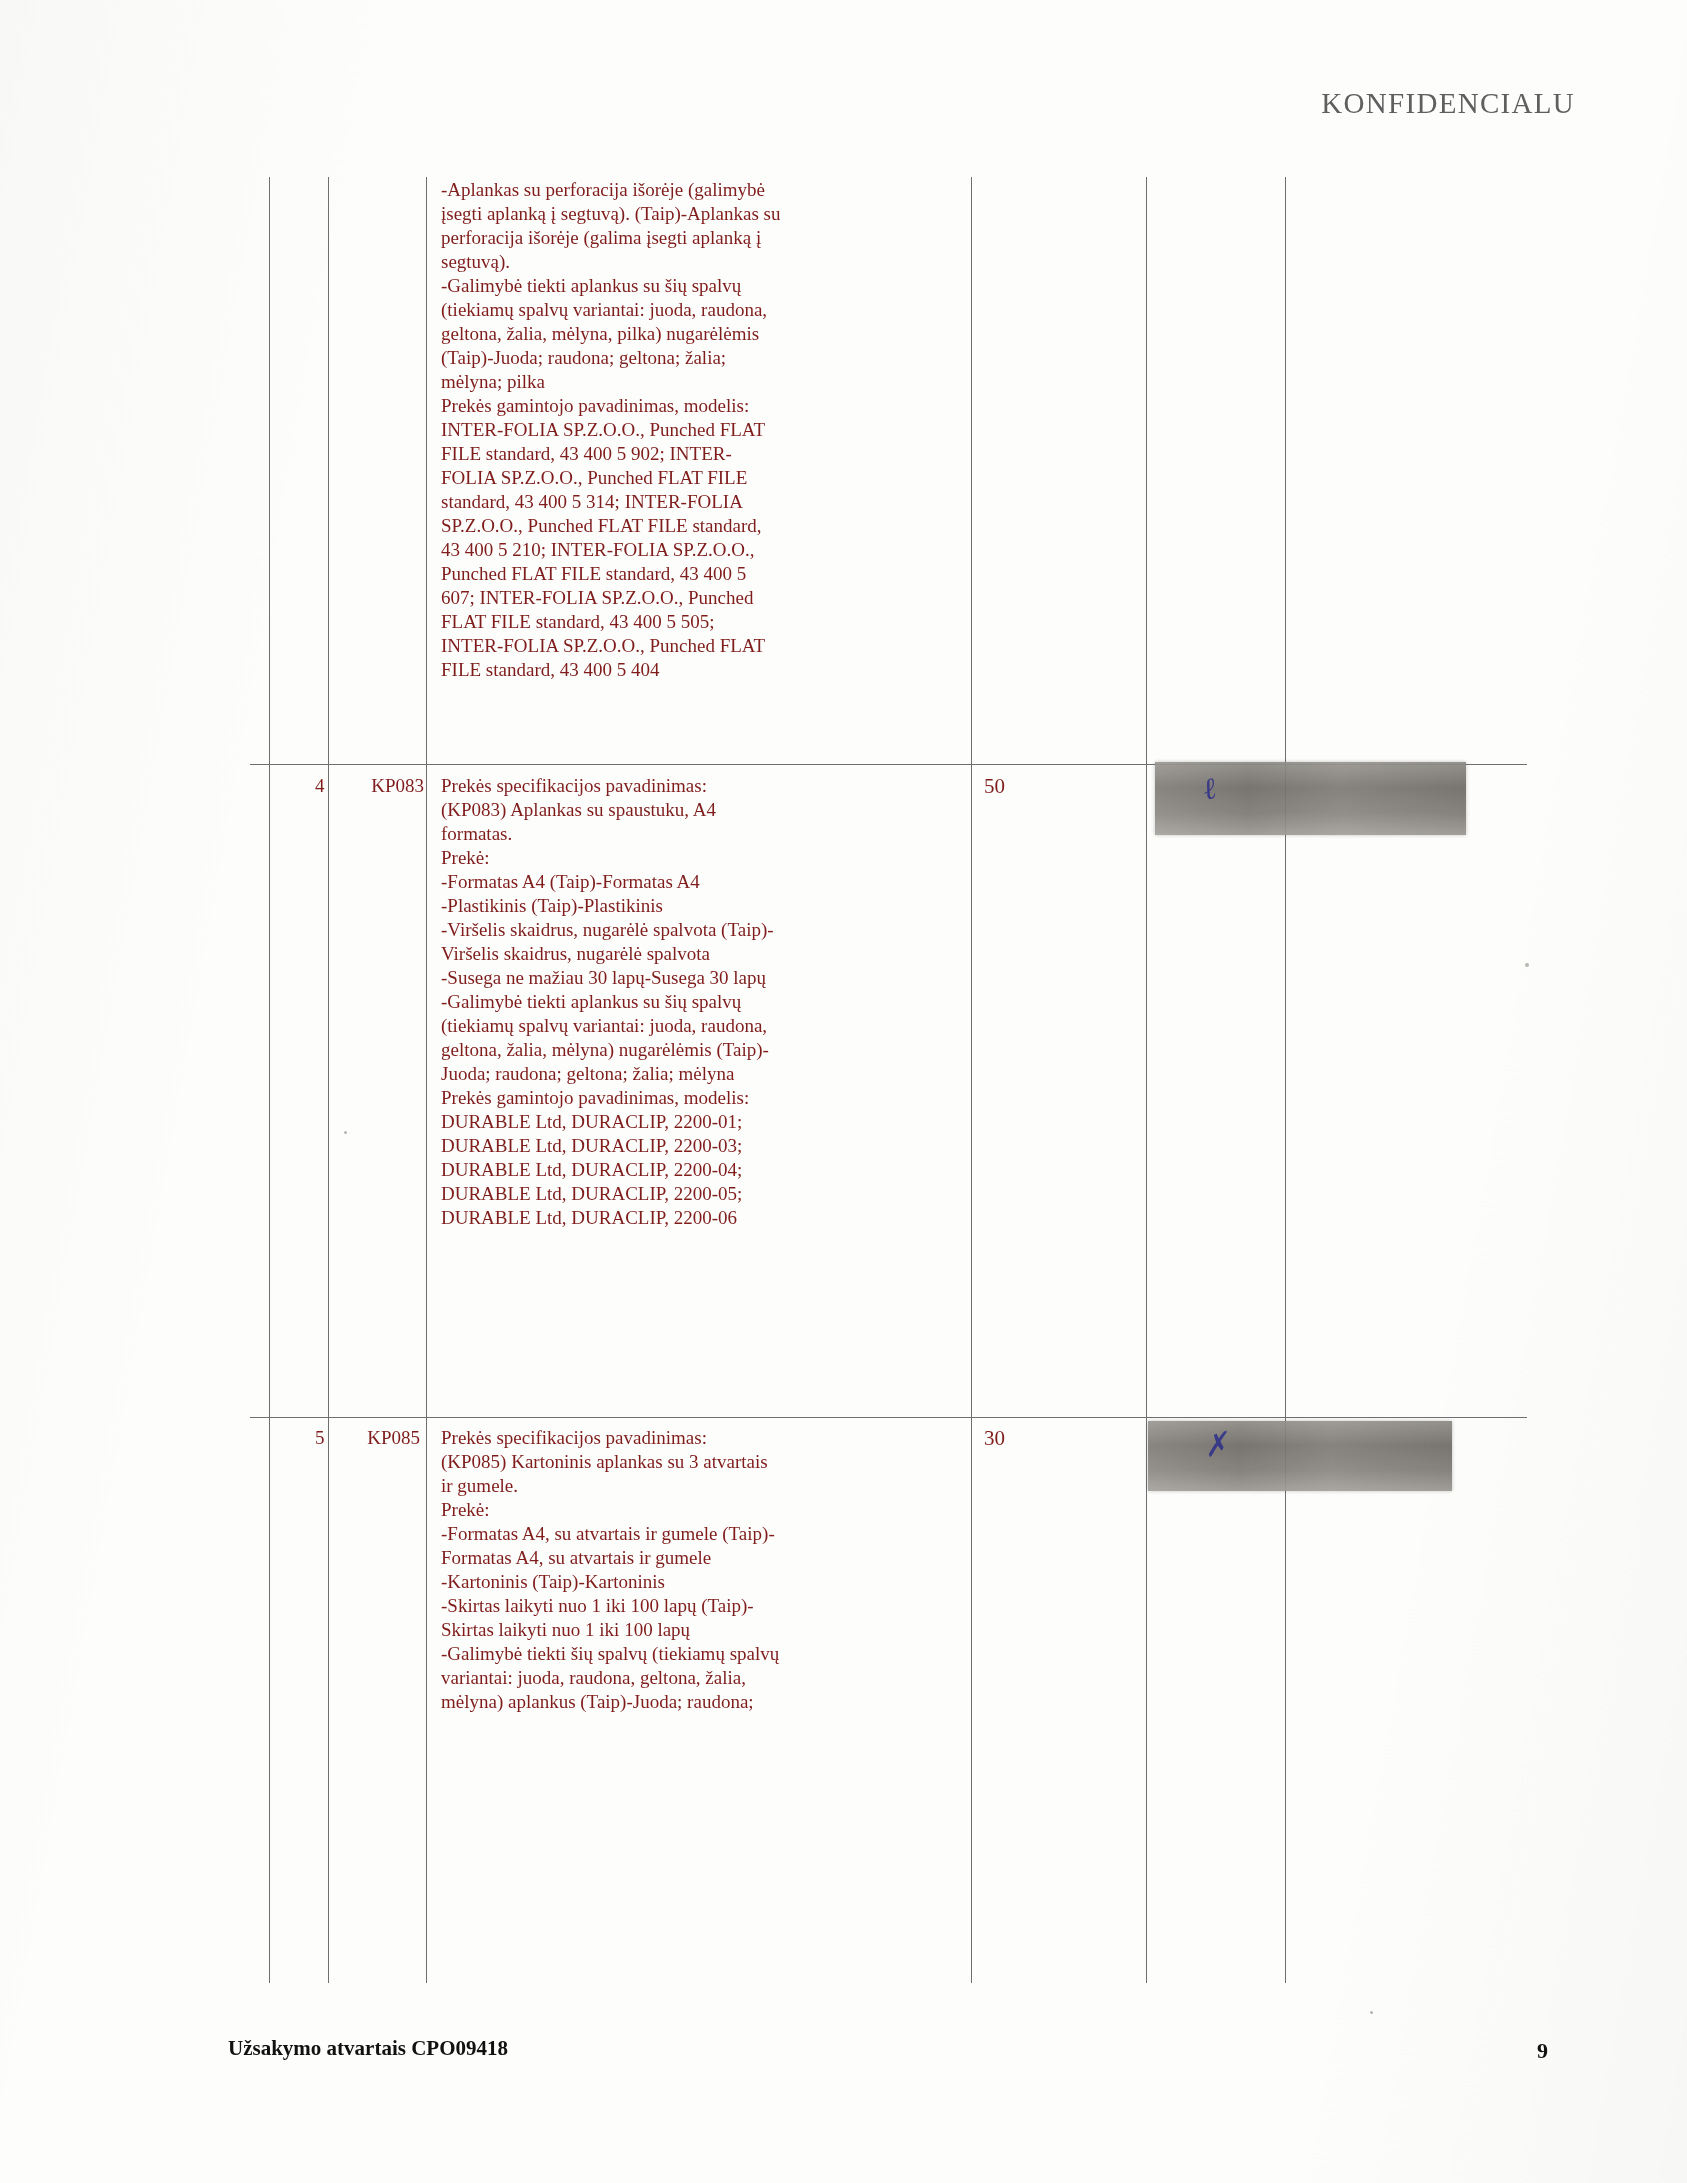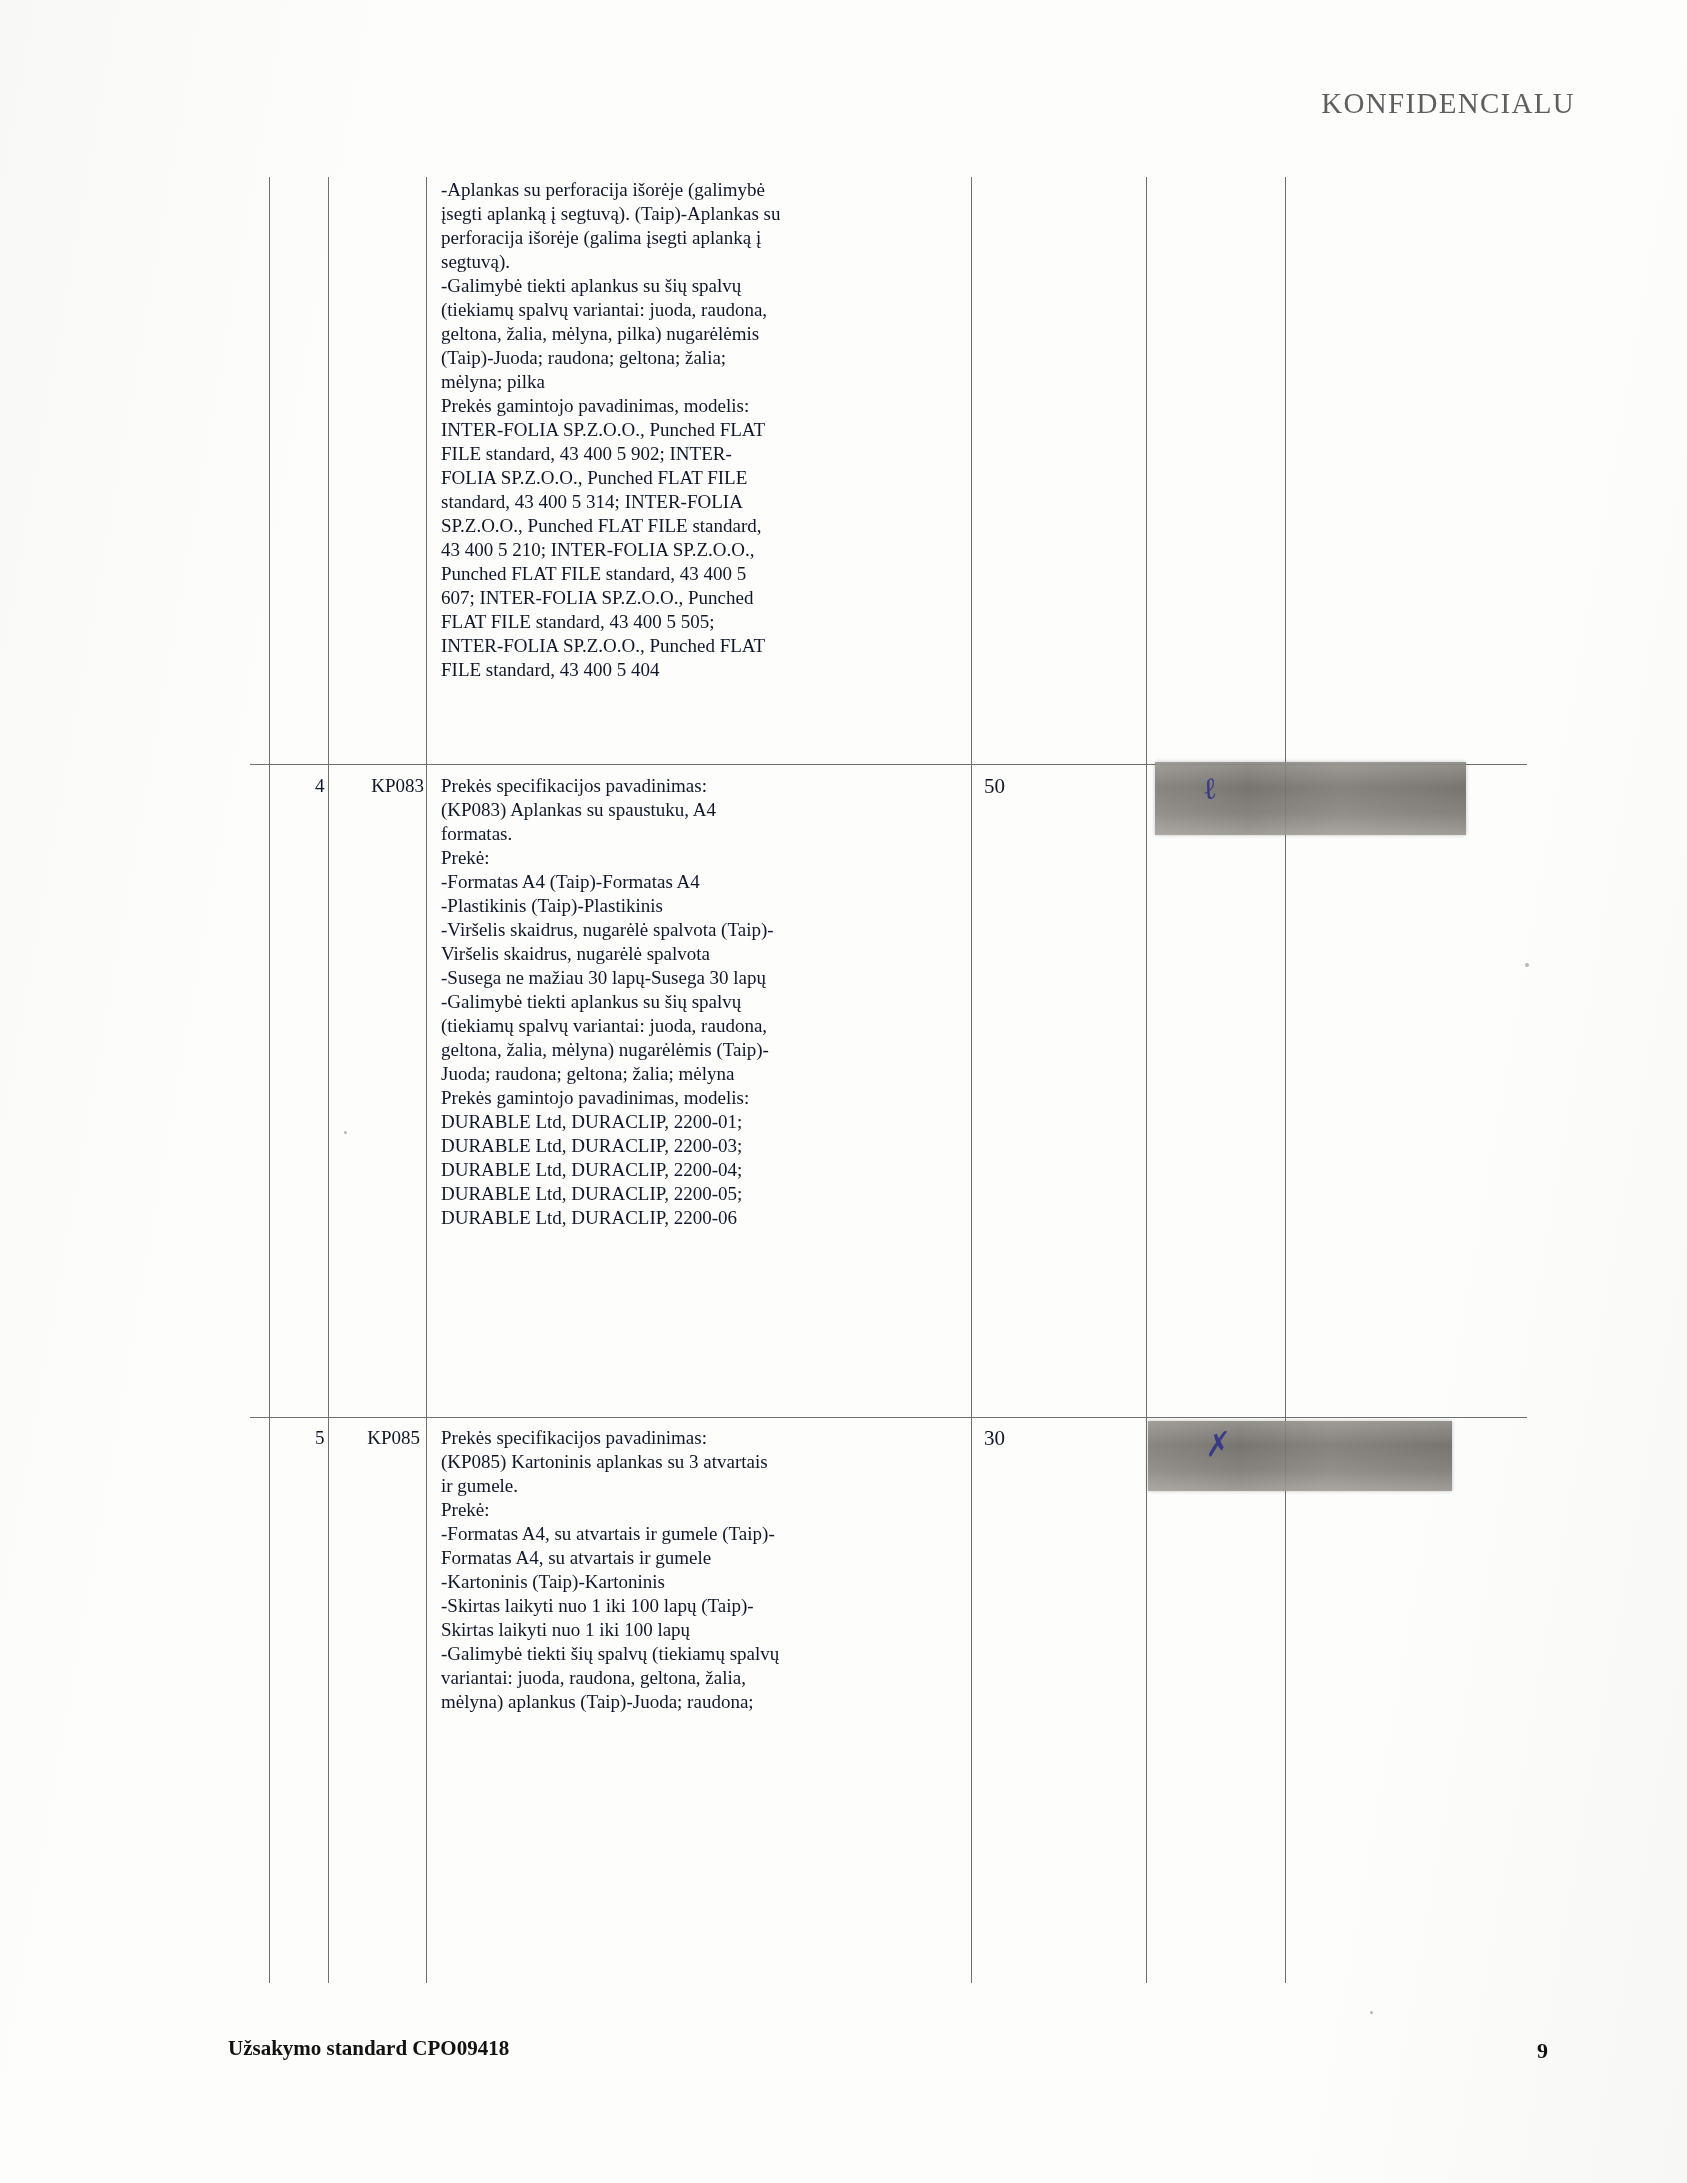--- a/index.html
+++ b/index.html
@@ -64,21 +64,21 @@
   }
 
   .cell {
     position: absolute;
     box-sizing: border-box;
   }
   .cell-text {
     font-family: "Liberation Serif", serif;
     font-size: 19px;
     line-height: 24px;
-    color: #0f172a;
+    color: #7f1d1d;
     white-space: pre-wrap;
   }
   .num-cell {
     text-align: right;
     font-size: 19px;
   }
   .code-cell {
     text-align: right;
     font-size: 19px;
   }
@@ -215,20 +215,20 @@
 mėlyna) aplankus (Taip)-Juoda; raudona;</div>
     <div class="cell cell-text qty-cell" style="left:734px; top:1249px; width:157px;">30</div>
 
     <div class="redaction" style="left:905px; top:585px; width:311px; height:73px;"></div>
     <div class="scribble" style="left:953px; top:595px;">ℓ</div>
 
     <div class="redaction" style="left:898px; top:1244px; width:304px; height:70px;"></div>
     <div class="scribble" style="left:953px; top:1250px;">✗</div>
   </div>
 
-  <div class="footer-left">Užsakymo standard CPO09418</div>
+  <div class="footer-left">Užsakymo atvartais CPO09418</div>
   <div class="footer-right">9</div>
 
   <div class="speck" style="left:344px; top:1131px; width:3.3px; height:3.3px;"></div>
   <div class="speck" style="left:1525px; top:963px; width:4px; height:4px;"></div>
   <div class="speck" style="left:1370px; top:2011px; width:3.3px; height:3.3px;"></div>
 </div>
 
 
 </body></html>

